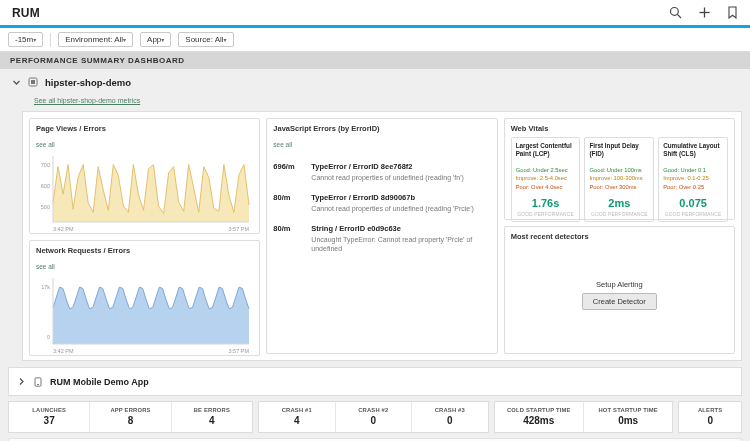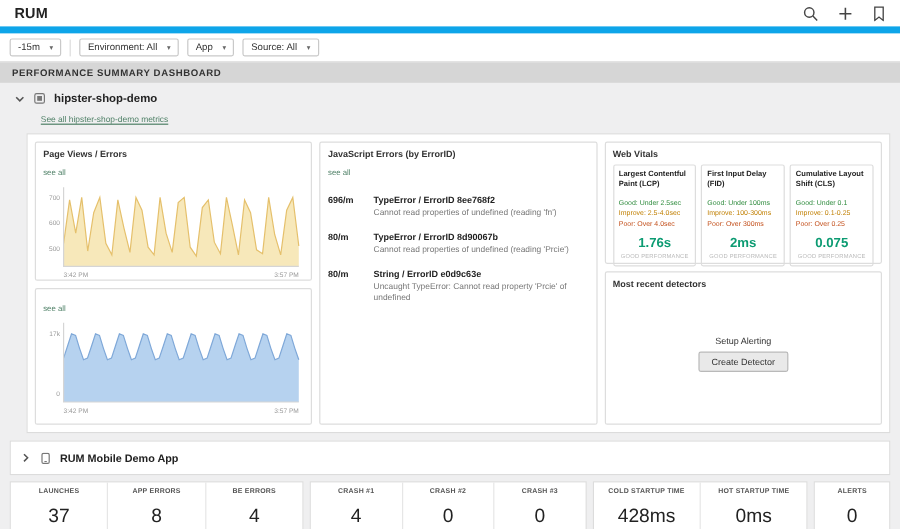--- a/index.html
+++ b/index.html
@@ -1,30 +1,30 @@
 <!DOCTYPE html>
 <html style="--good: #2e8b3d; --improve: #c07f00; --poor: #c3501c; --metric-value: #0c9b72; --status-muted: #b9b9b9; --link: #4f8067;"><head>
 <meta charset="utf-8">
 <style>
   * { box-sizing: border-box; margin: 0; padding: 0; }
   html,body { width:750px; height:441px; overflow:hidden; }
   body { font-family:"Liberation Sans", sans-serif; background:#efeff0; color:#222; }
 
   
-  .topbar { height:28px; background:#fff; border-bottom:6px solid #0ea5e9;
+  .topbar { height:28px; background:#fff; border-bottom:3px solid #0ea5e9;
             display:flex; align-items:center; justify-content:space-between; padding:0 12px; }
   .app-title { font-size:12px; font-weight:bold; letter-spacing:.2px; }
   .top-icons { display:flex; align-items:center; gap:16px; }
   .icon { display:inline-flex; cursor:pointer; }
 
   
   .filterbar { height:24px; background:#fff; border-bottom:1px solid #dcdcdc;
                display:flex; align-items:center; gap:7px; padding:0 8px; }
   .chip { font-size:8px; color:#333; border:1px solid #c9c9c9; border-radius:2px;
-          background:#fff; padding:2px 6px; display:flex; align-items:center; gap:8px; cursor:pointer; }
+          background:#fff; padding:2px 6px; display:flex; align-items:center; gap:0; cursor:pointer; }
   .chip .caret { font-size:6px; color:#666; }
   .vsep { width:1px; height:14px; background:#ddd; }
 
   
   .dashbar { height:17px; background:#d6d6d6; display:flex; align-items:center;
              padding:0 10px; font-size:8px; font-weight:bold; letter-spacing:.5px; color:#333; }
 
   .content { padding:6px 8px 0 8px; }
 
   .section-header { display:flex; align-items:center; gap:7px; height:14px; padding-left:4px; }
@@ -70,21 +70,21 @@
   .mobile-bar { margin-top:6px; height:29px; background:#fff; border:1px solid #dcdcdc;
                 display:flex; align-items:center; gap:7px; padding:0 8px; cursor:pointer; }
   .mobile-name { font-size:9px; font-weight:bold; }
 
   .stats-row { display:flex; gap:5px; margin-top:5px; }
   .stat-group { background:#fff; border:1px solid #dcdcdc; display:flex; }
   .g1 { flex:3.35; } .g2 { flex:3.15; } .g3 { flex:2.45; } .g4 { flex:0.85; }
   .stat-cell { flex:1; min-width:0; text-align:center; padding:5px 3px 6px; border-left:1px solid #e6e6e6; cursor:pointer; }
   .stat-cell:first-child { border-left:none; }
   .stat-label { font-size:5.8px; font-weight:bold; color:#555; letter-spacing:.2px; white-space:nowrap; }
-  .stat-value { font-size:16px; font-weight:normal; color:#222; margin-top:9px; }
+  .stat-value { font-size:10px; font-weight:bold; color:#222; margin-top:2px; }
 
   .footer-panel { margin-top:5px; height:14px; background:#fbfbfb; border:1px solid #e2e2e2; border-radius:2px; }
 </style>
 </head>
 <body>
 
 <div class="topbar">
   <div class="app-title">RUM</div>
   <div class="top-icons">
     <span class="icon">
@@ -159,20 +159,21 @@
             <path d="M17.0,49.8 L22.0,13.6 L27.1,41.3 L32.1,11.5 L37.1,56.2 L42.1,24.3 L47.2,11.5 L52.2,49.8 L57.2,59.4 L62.2,13.6 L67.3,37.1 L72.3,57.3 L77.3,11.5 L82.3,22.2 L87.4,53.0 L92.4,59.4 L97.4,11.5 L102.4,41.3 L107.5,57.3 L112.5,15.8 L117.5,11.5 L122.5,53.0 L127.6,60.5 L132.6,20.0 L137.6,13.6 L142.6,48.8 L147.7,58.4 L152.7,11.5 L157.7,34.9 L162.7,59.4 L167.8,13.6 L172.8,24.3 L177.8,55.2 L182.8,58.4 L187.9,11.5 L192.9,42.4 L197.9,59.4 L202.9,22.2 L208.0,11.5 L213.0,52.0" fill="none" stroke="#e5c06c" stroke-width="1"></path>
             <path d="M17,3 V69 H213" fill="none" stroke="#d5d5d5" stroke-width="1"></path>
             <text x="14" y="13.6" text-anchor="end" font-size="5.5" fill="#999">700</text>
             <text x="14" y="34.7" text-anchor="end" font-size="5.5" fill="#999">600</text>
             <text x="14" y="55.8" text-anchor="end" font-size="5.5" fill="#999">500</text>
             <text x="17" y="78" font-size="5.5" fill="#999">3:42 PM</text>
             <text x="213" y="78" text-anchor="end" font-size="5.5" fill="#999">3:57 PM</text>
           </svg>
       </div>
       <div class="card chart-card">
+        <div class="card-title">Network Requests / Errors</div>
         <a class="see-all">see all</a>
         <svg class="chart" width="216" height="80">
             <path d="M17.0,32.4 L20.3,22.3 L23.6,12.1 L27.0,13.5 L30.3,24.3 L33.6,33.8 L36.9,32.4 L40.3,22.3 L43.6,12.1 L46.9,13.5 L50.2,24.3 L53.5,33.8 L56.9,32.4 L60.2,22.3 L63.5,12.1 L66.8,13.5 L70.2,24.3 L73.5,33.8 L76.8,32.4 L80.1,22.3 L83.4,12.1 L86.8,13.5 L90.1,24.3 L93.4,33.8 L96.7,32.4 L100.1,22.3 L103.4,12.1 L106.7,13.5 L110.0,24.3 L113.3,33.8 L116.7,32.4 L120.0,22.3 L123.3,12.1 L126.6,13.5 L129.9,24.3 L133.3,33.8 L136.6,32.4 L139.9,22.3 L143.2,12.1 L146.6,13.5 L149.9,24.3 L153.2,33.8 L156.5,32.4 L159.8,22.3 L163.2,12.1 L166.5,13.5 L169.8,24.3 L173.1,33.8 L176.5,32.4 L179.8,22.3 L183.1,12.1 L186.4,13.5 L189.7,24.3 L193.1,33.8 L196.4,32.4 L199.7,22.3 L203.0,12.1 L206.4,13.5 L209.7,24.3 L213.0,33.8 L213,69 L17,69 Z" fill="#b6d2ef" stroke="none"></path>
             <path d="M17.0,32.4 L20.3,22.3 L23.6,12.1 L27.0,13.5 L30.3,24.3 L33.6,33.8 L36.9,32.4 L40.3,22.3 L43.6,12.1 L46.9,13.5 L50.2,24.3 L53.5,33.8 L56.9,32.4 L60.2,22.3 L63.5,12.1 L66.8,13.5 L70.2,24.3 L73.5,33.8 L76.8,32.4 L80.1,22.3 L83.4,12.1 L86.8,13.5 L90.1,24.3 L93.4,33.8 L96.7,32.4 L100.1,22.3 L103.4,12.1 L106.7,13.5 L110.0,24.3 L113.3,33.8 L116.7,32.4 L120.0,22.3 L123.3,12.1 L126.6,13.5 L129.9,24.3 L133.3,33.8 L136.6,32.4 L139.9,22.3 L143.2,12.1 L146.6,13.5 L149.9,24.3 L153.2,33.8 L156.5,32.4 L159.8,22.3 L163.2,12.1 L166.5,13.5 L169.8,24.3 L173.1,33.8 L176.5,32.4 L179.8,22.3 L183.1,12.1 L186.4,13.5 L189.7,24.3 L193.1,33.8 L196.4,32.4 L199.7,22.3 L203.0,12.1 L206.4,13.5 L209.7,24.3 L213.0,33.8" fill="none" stroke="#7fa8d8" stroke-width="1"></path>
             <path d="M17,3 V69 H213" fill="none" stroke="#d5d5d5" stroke-width="1"></path>
             <text x="14" y="13.6" text-anchor="end" font-size="5.5" fill="#999">17k</text>
             <text x="14" y="64.4" text-anchor="end" font-size="5.5" fill="#999">0</text>
             <text x="17" y="78" font-size="5.5" fill="#999">3:42 PM</text>
             <text x="213" y="78" text-anchor="end" font-size="5.5" fill="#999">3:57 PM</text>
           </svg>

